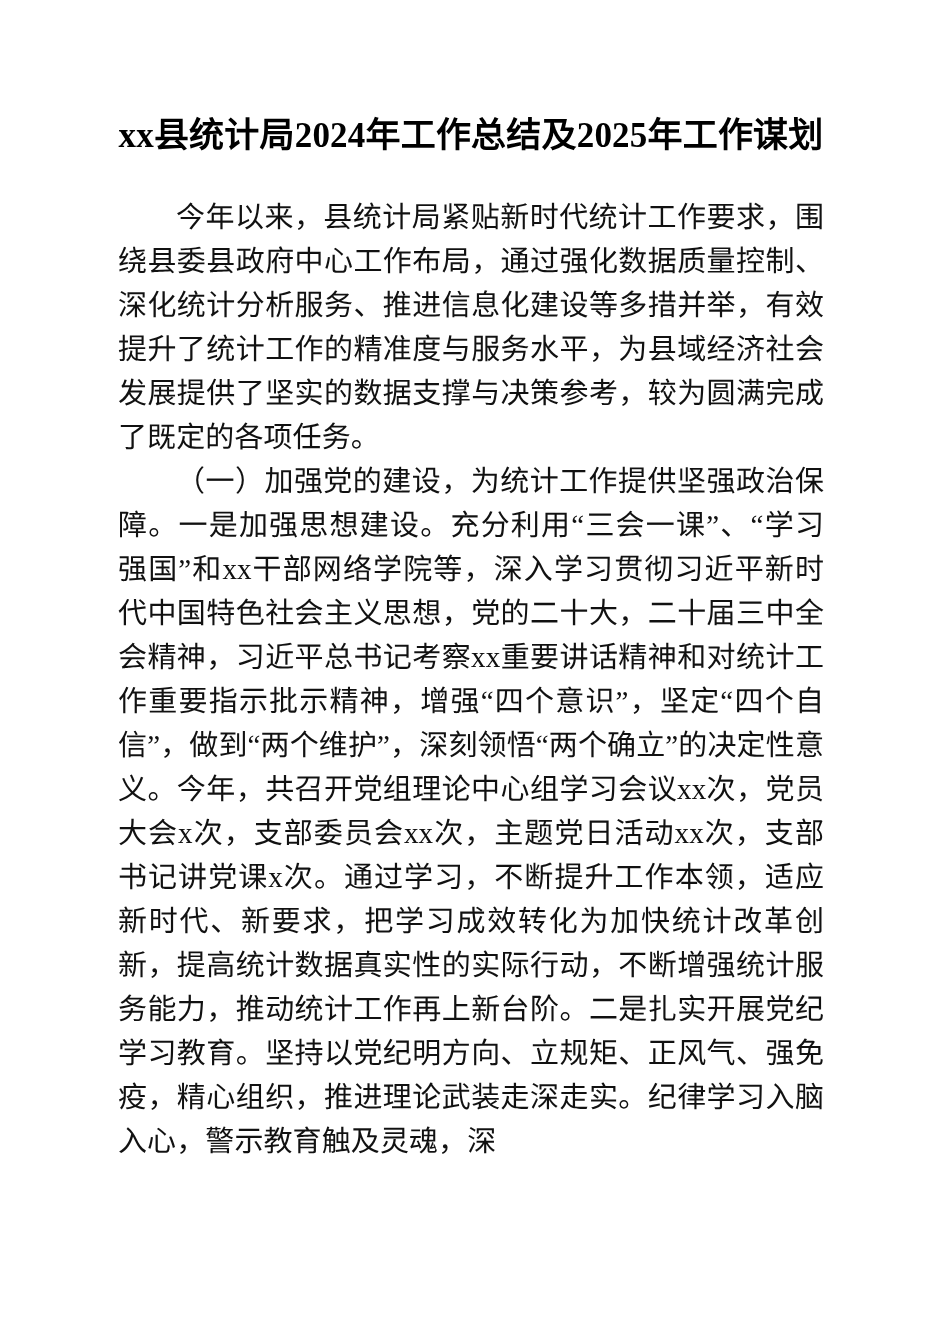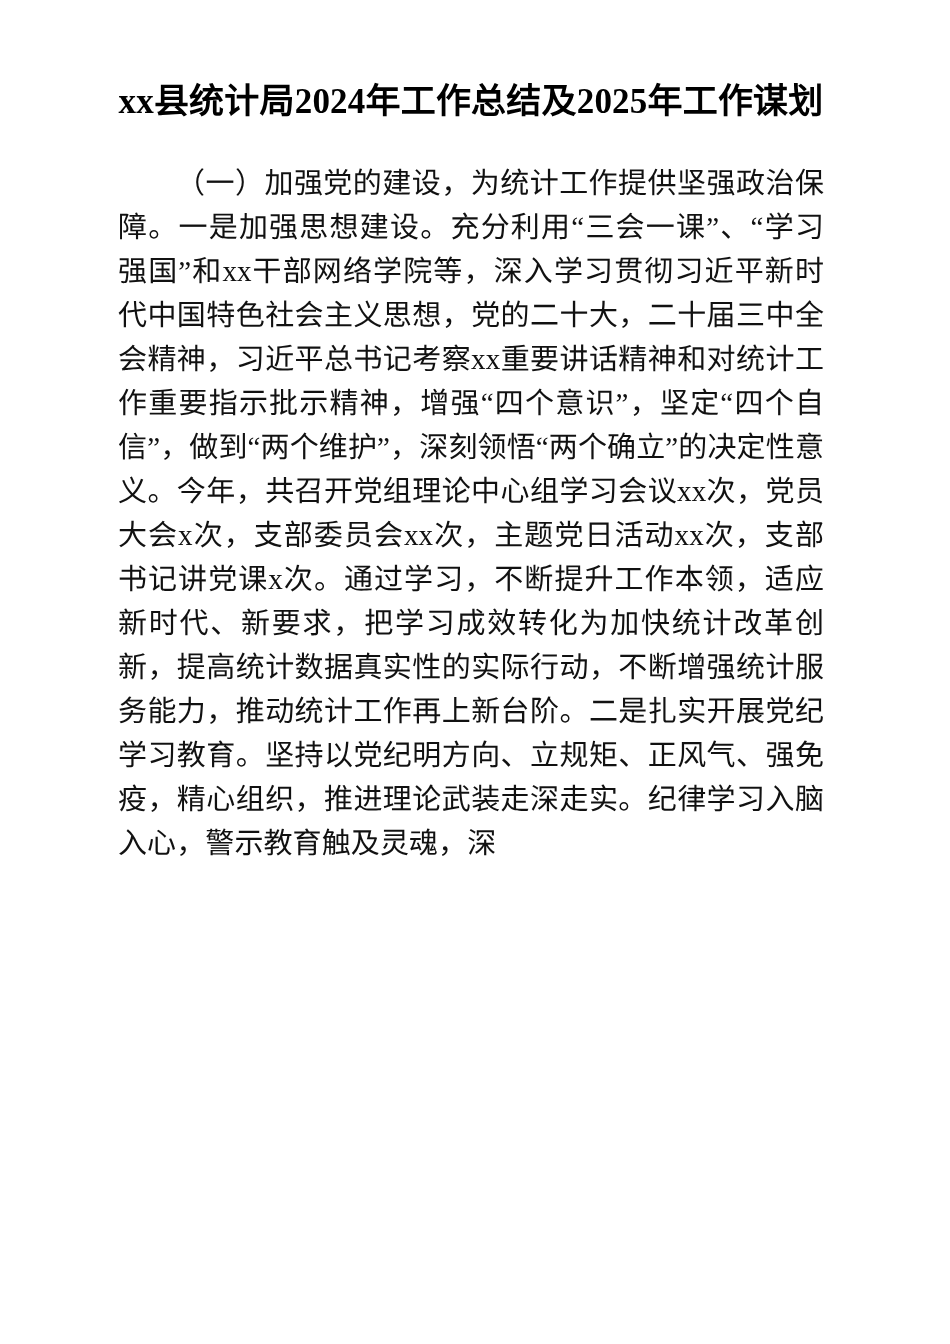--- a/index.html
+++ b/index.html
@@ -29,21 +29,21 @@
   
   .doc-title {
     font-family: "Liberation Serif", "DejaVu Serif", serif;
     font-weight: bold;
     font-size: 35px;
     line-height: 47px;
     color: #000000;
     text-align: center;
     letter-spacing: 0.2px;
     margin: 0;
-    padding-top: 78px;
+    padding-top: 112px;
     word-break: break-all;
   }
 
   
   .section-heading {
     font-family: "Liberation Sans", "DejaVu Sans", sans-serif;
     font-weight: bold;
     font-size: 25px;
     line-height: 44px;
     color: #000000;
@@ -73,18 +73,19 @@
 </head>
 <body>
 
 <div class="page">
   <div class="content">
 
     <h1 class="doc-title">xx县统计局2024年工作总结及2025年工作谋划</h1>
 
     <div class="spacer-intro"></div>
 
+    <p class="body-para">今年以来，县统计局紧贴新时代统计工作要求，围绕县委县政府中心工作布局，通过强化数据质量控制、深化统计分析服务、推进信息化建设等多措并举，有效提升了统计工作的精准度与服务水平，为县域经济社会发展提供了坚实的数据支撑与决策参考，较为圆满完成了既定的各项任务。</p>
 
 
     <p class="body-para">（一）加强党的建设，为统计工作提供坚强政治保障。一是加强思想建设。充分利用“三会一课”、“学习强国”和xx干部网络学院等，深入学习贯彻习近平新时代中国特色社会主义思想，党的二十大，二十届三中全会精神，习近平总书记考察xx重要讲话精神和对统计工作重要指示批示精神，增强“四个意识”，坚定“四个自信”，做到“两个维护”，深刻领悟“两个确立”的决定性意义。今年，共召开党组理论中心组学习会议xx次，党员大会x次，支部委员会xx次，主题党日活动xx次，支部书记讲党课x次。通过学习，不断提升工作本领，适应新时代、新要求，把学习成效转化为加快统计改革创新，提高统计数据真实性的实际行动，不断增强统计服务能力，推动统计工作再上新台阶。二是扎实开展党纪学习教育。坚持以党纪明方向、立规矩、正风气、强免疫，精心组织，推进理论武装走深走实。纪律学习入脑入心，警示教育触及灵魂，深</p>
 
   </div>
 </div>
 
 </body></html>

